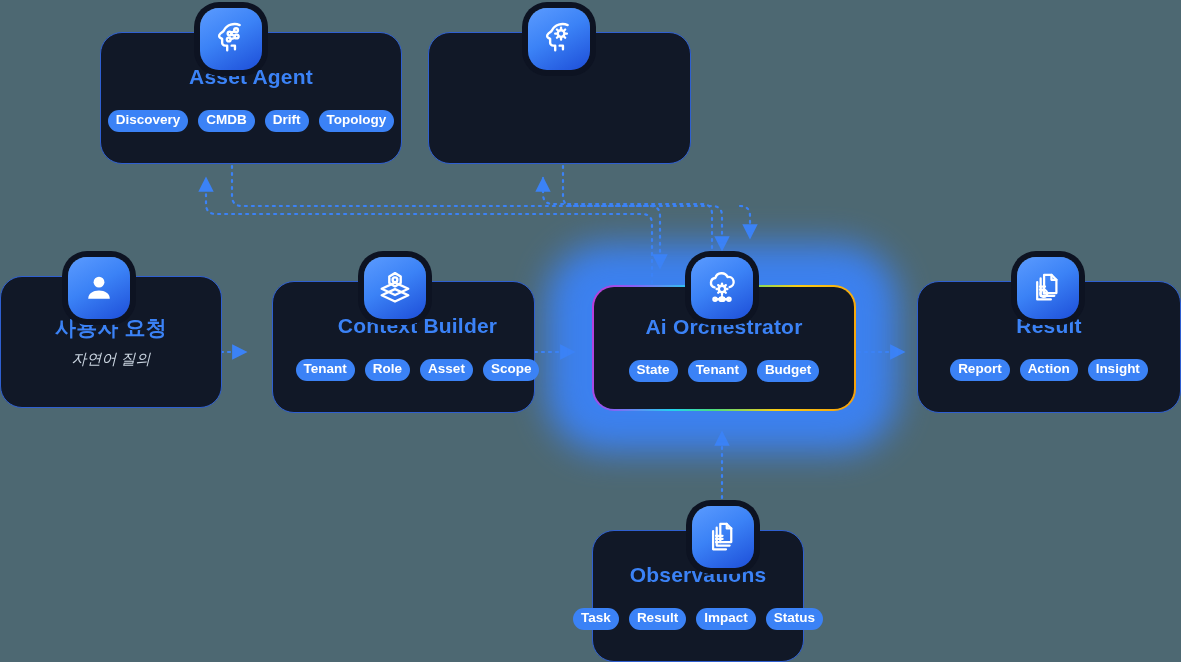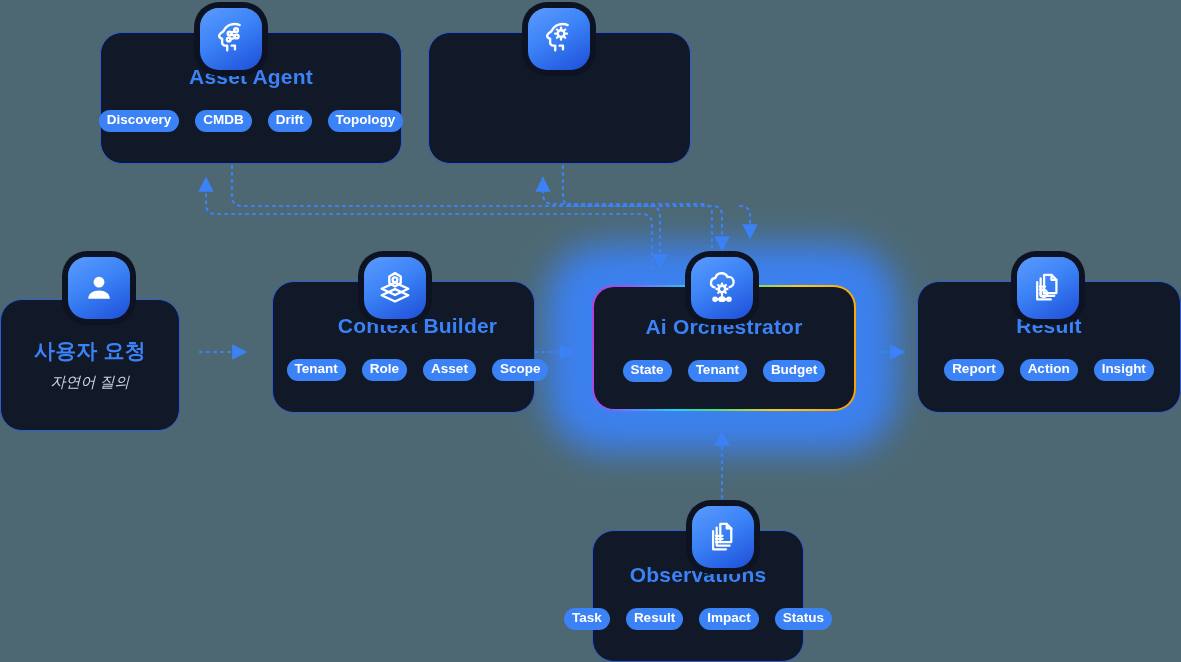--- a/index.html
+++ b/index.html
@@ -78,21 +78,21 @@
   .node-sub {
     color: #cbd5e1;
     font-size: 15px;
     margin-top: 9px;
     text-align: center;
     white-space: nowrap;
     font-style: italic;
   }
   .chips {
     display: flex;
-    gap: 16px;
+    gap: 10px;
     margin-top: 20px;
     justify-content: center;
     flex-wrap: nowrap;
   }
   .chip {
     background: #3b82f6;
     color: #ffffff;
     font-size: 13.5px;
     font-weight: bold;
     border-radius: 999px;
@@ -181,21 +181,21 @@
   </div>
   <div class="badge" style="left:528px; top:8px;">
     <svg width="38" height="38" viewBox="0 0 24 24" fill="none" stroke="#fff" stroke-width="1.5" stroke-linecap="round" stroke-linejoin="round">
       <path d="M17.5 3.2c-3.6-1.6-8.3-.2-9.9 3.3-.5 1.1-1.6 1.4-2.4 2.2-1 1-.9 2 .1 2.6l1.1.6v2.4c0 1 .8 1.9 1.9 1.9h1.3v2.9"></path>
       <path d="M12.4 16.2h2.1v2.3"></path>
       <circle cx="13.3" cy="8.6" r="2.1"></circle>
       <path d="M13.3 4.9v1.1M13.3 11.2v1.1M9.6 8.6h1.1M15.9 8.6h1.1M10.7 6l.8.8M15.1 10.4l.8.8M15.9 6l-.8.8M11.5 10.4l-.8.8"></path>
     </svg>
   </div>
 
-  <div class="node" style="left:0px; top:299px; width:180px; height:132px;">
+  <div class="node" style="left:0px; top:276px; width:222px; height:132px;">
     <div class="node-title">사용자 요청</div>
     <div class="node-sub">자연어 질의</div>
   </div>
   <div class="badge" style="left:68px; top:257px;">
     <svg width="36" height="36" viewBox="0 0 24 24" fill="#fff">
       <circle cx="12" cy="8.1" r="3.6"></circle>
       <path d="M4.8 19.2c0-3.6 3.2-5.6 7.2-5.6s7.2 2 7.2 5.6z"></path>
     </svg>
   </div>
 

